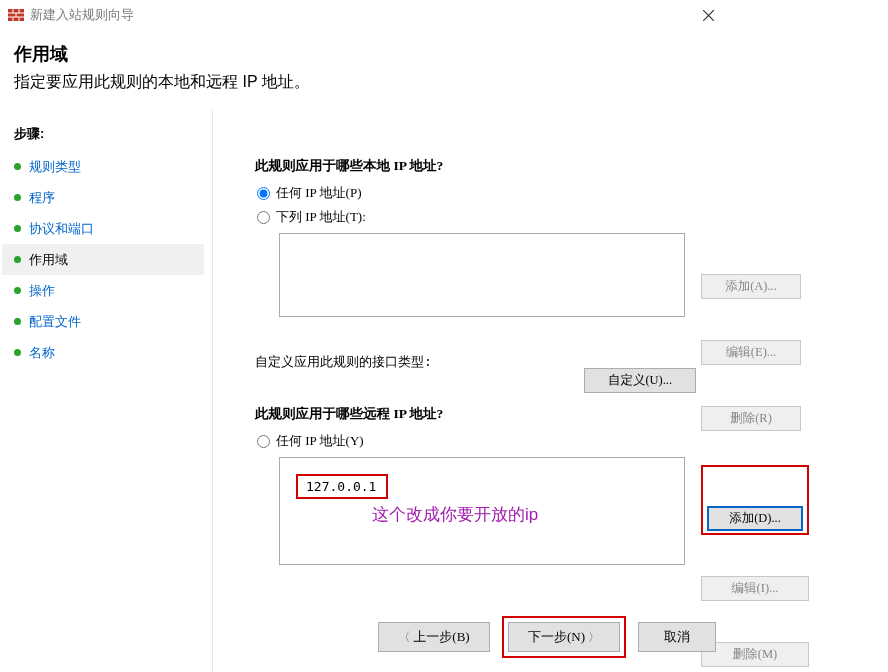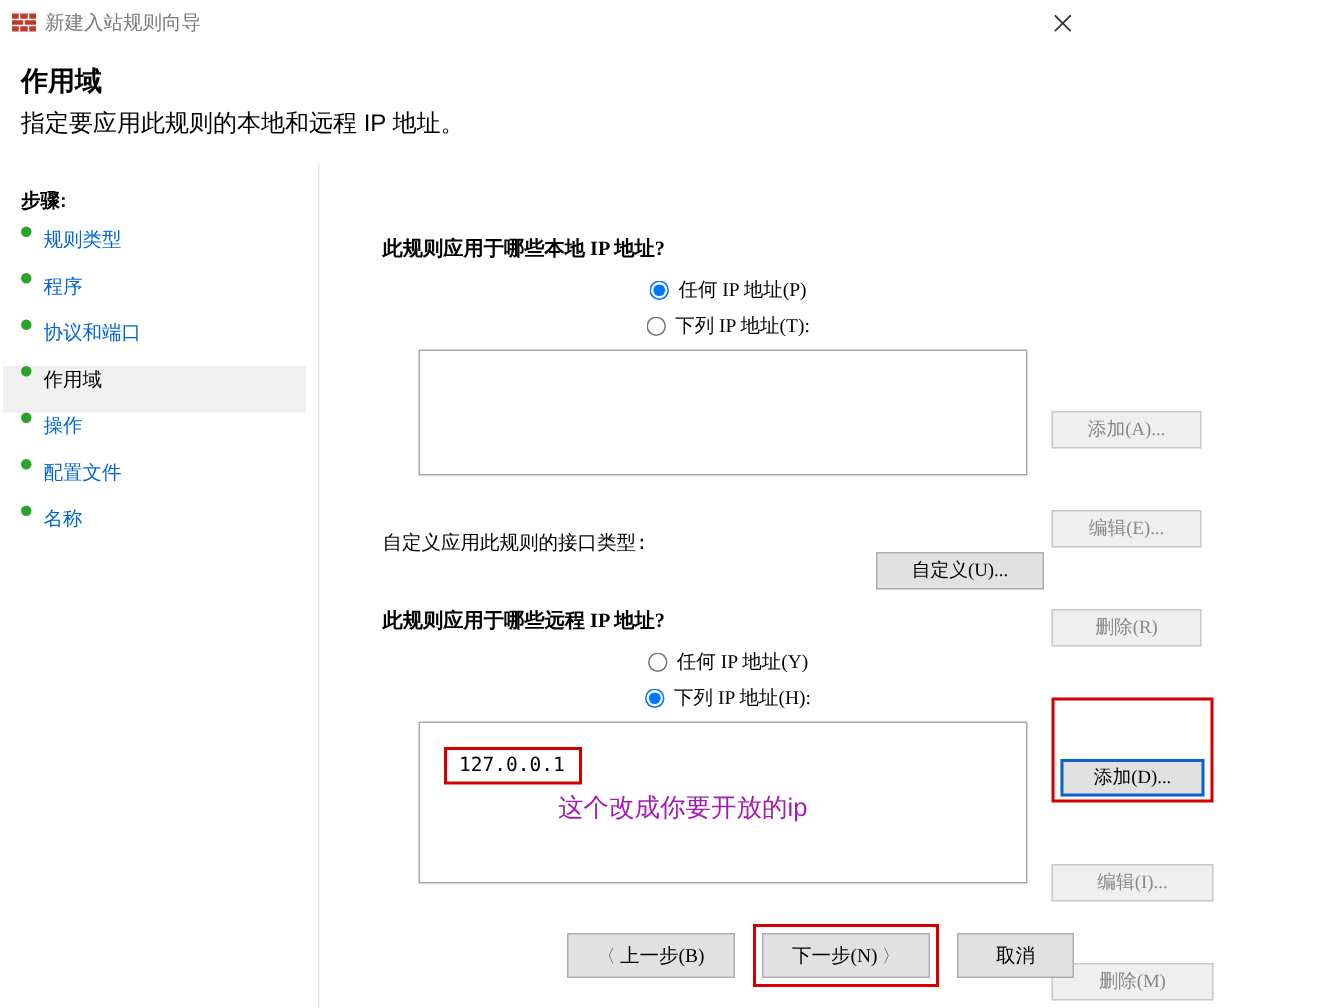--- a/index.html
+++ b/index.html
@@ -55,20 +55,21 @@
   .sidebar {
     width: 212px;
     padding: 12px 8px 0 2px;
   }
   .steps-label {
     font-weight: bold;
     padding: 4px 12px 8px 12px;
   }
   .step-item {
     display: flex;
+    align-items: center;
     height: 31px;
     padding-left: 12px;
     cursor: pointer;
   }
   .step-item.active {
     background: #f0f0f0;
   }
   .bullet {
     width: 7px; height: 7px;
     border-radius: 50%;
@@ -95,21 +96,20 @@
     font-weight: bold;
     font-family: "SimSun", serif;
     font-size: 13.5px;
     margin-bottom: 6px;
   }
   .radio-row {
     display: flex;
     align-items: center;
     height: 24px;
     font-family: "SimSun", serif;
-    justify-content: center;
   }
   .radio-row input[type=radio] {
     margin: 0 6px 0 2px;
   }
   .listbox {
     margin-left: 24px;
     margin-top: 4px;
     width: 406px;
     height: 84px;
     border: 1px solid #aaa;
@@ -315,24 +315,20 @@
         <span class="custom-btn-wrap">
           <div class="btn" style="min-width:112px;">自定义(U)...</div>
         </span>
       </div>
 
       <div class="section-title">此规则应用于哪些远程 IP 地址?</div>
       <label class="radio-row">
         <input type="radio" name="remoteip" style="">
         <span>任何 IP 地址(Y)</span>
       </label>
-      <label class="radio-row">
-        <input type="radio" name="remoteip" checked="" style="">
-        <span>下列 IP 地址(H):</span>
-      </label>
       <div class="remote-list">
         <span class="ip-entry">127.0.0.1</span>
         <div class="hint">这个改成你要开放的ip</div>
       </div>
 
       <div class="btn-col remote">
         <span class="red-box">
           <div class="btn focus" style="min-width:96px;">添加(D)...</div>
         </span>
         <div class="btn disabled">编辑(I)...</div>

